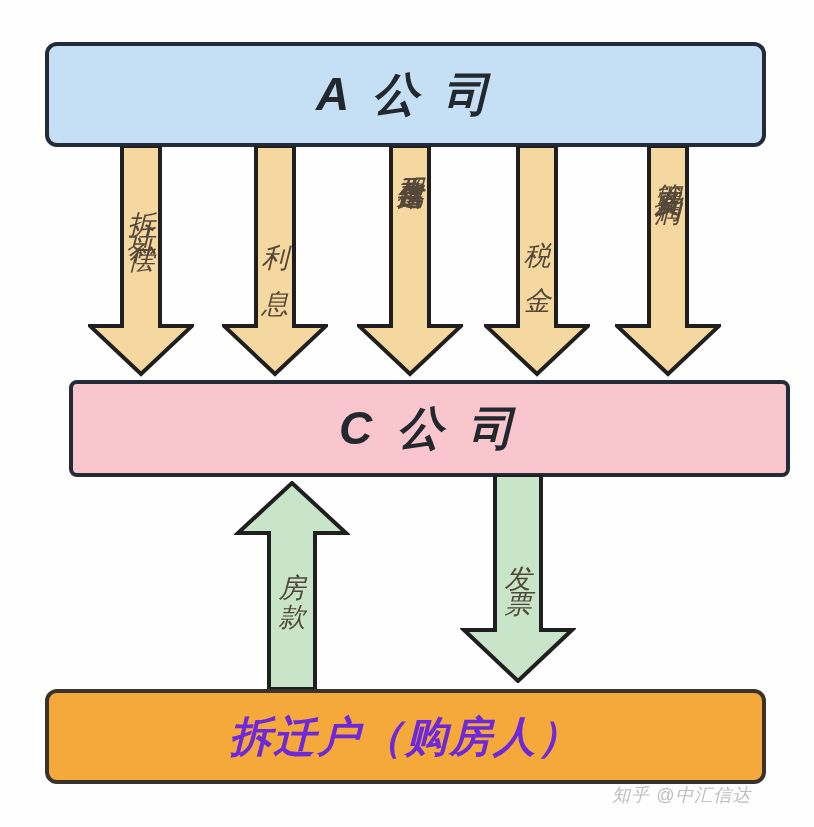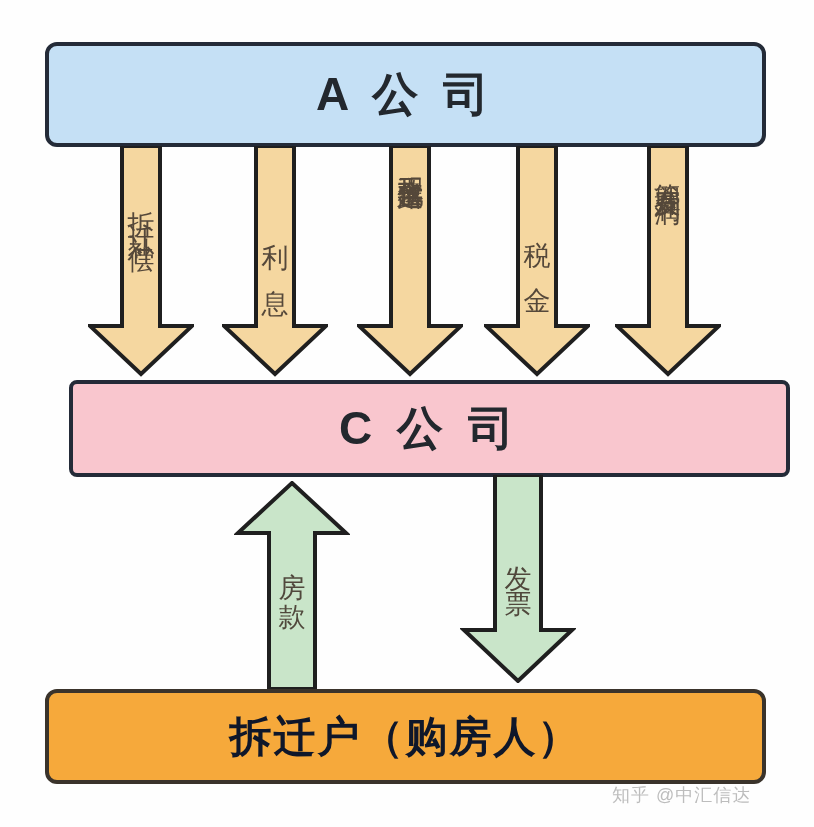--- a/index.html
+++ b/index.html
@@ -7,20 +7,21 @@
     padding: 0;
     background: #ffffff;
     font-family: "Liberation Sans", sans-serif;
   }
   .canvas {
     position: relative;
     width: 814px;
     height: 827px;
     background: #fefefe;
     overflow: hidden;
+    font-style: italic;
   }
   
   .box {
     position: absolute;
     left: 45px;
     width: 721px;
     box-sizing: border-box;
     border: 4px solid #242b38;
     display: flex;
     align-items: center;
@@ -49,21 +50,21 @@
   .box-label {
     font-weight: bold;
     font-size: 46px;
     letter-spacing: 6px;
     color: #23282e;
     white-space: nowrap;
   }
   .box-buyers .box-label {
     font-size: 42px;
     letter-spacing: 2px;
-    color: #0f172a;
+    color: #6d28d9;
   }
   
   .flow-svg {
     position: absolute;
     display: block;
   }
   .flow-svg polygon {
     stroke: #1f1f1f;
     stroke-width: 4;
     stroke-linejoin: miter;

